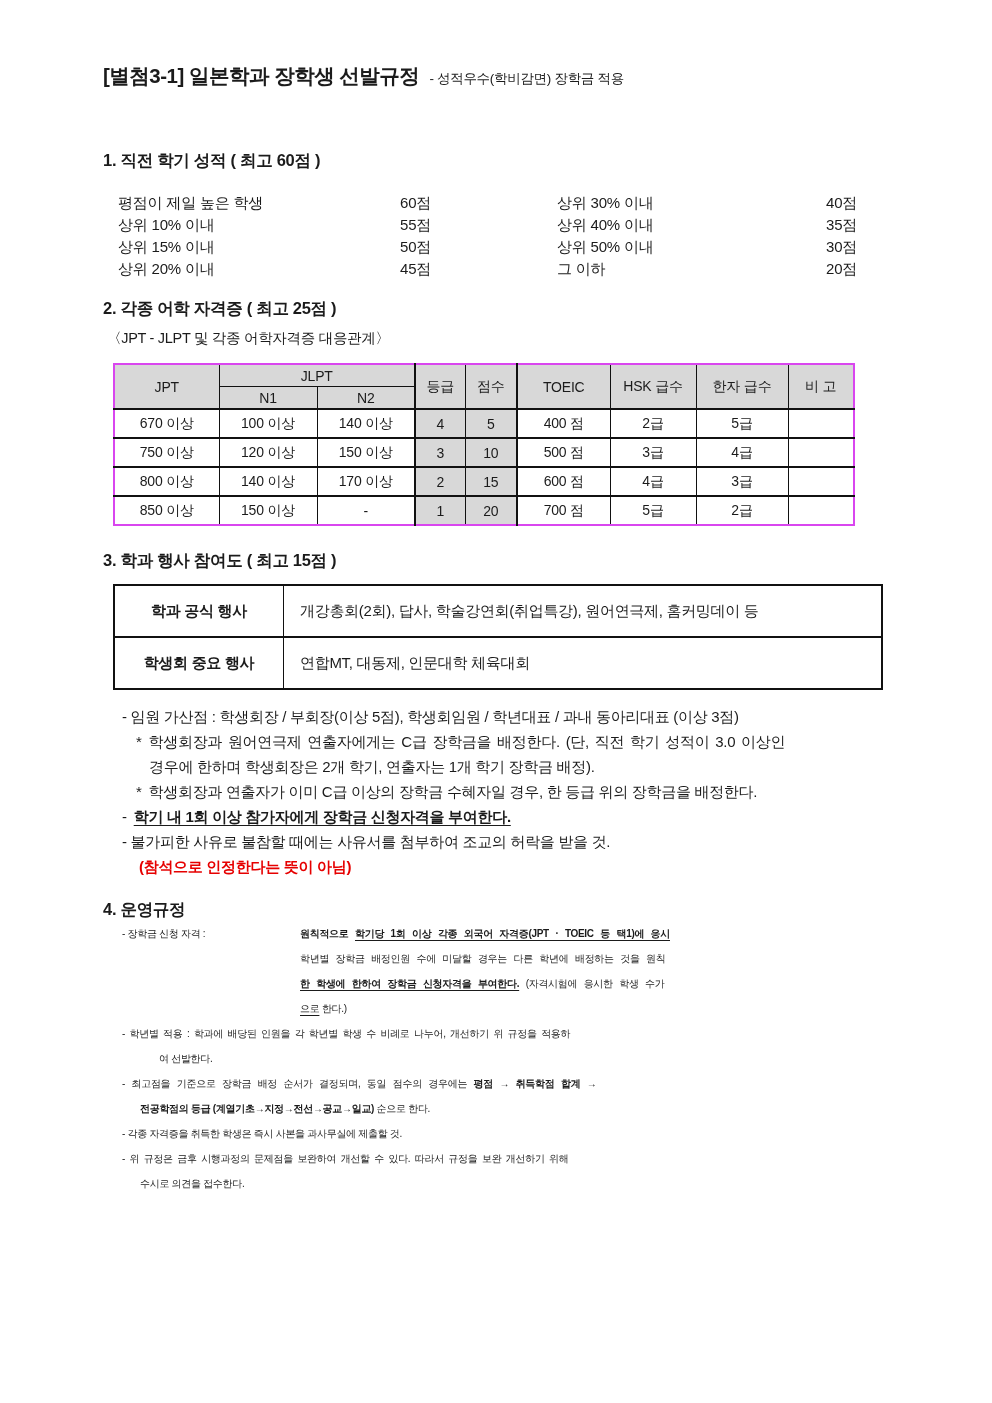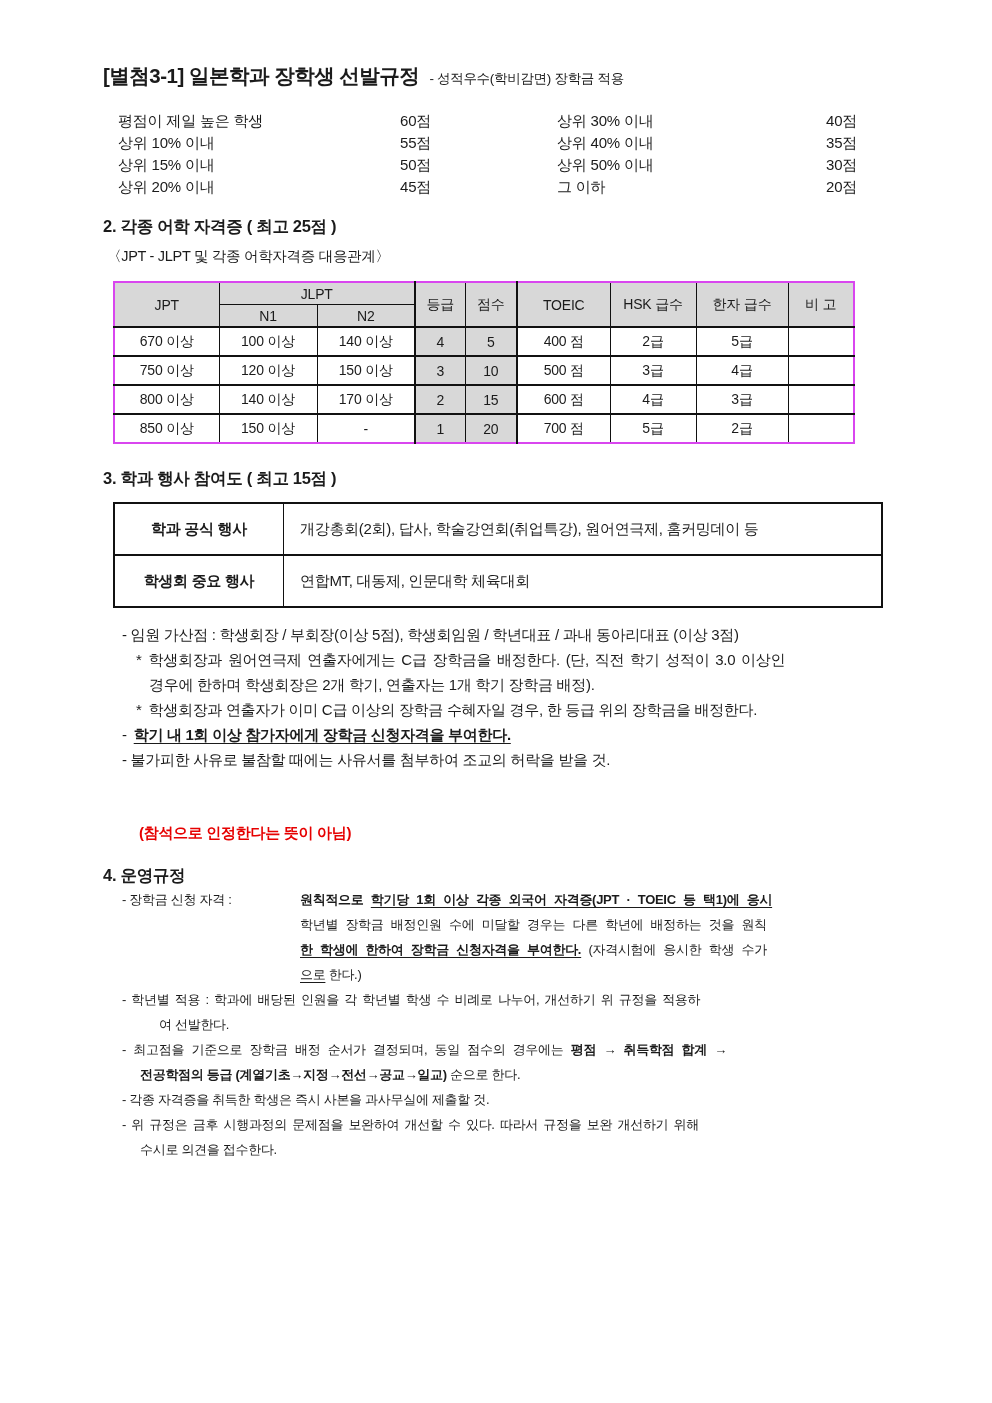--- a/index.html
+++ b/index.html
@@ -48,24 +48,24 @@
   .s3-table{margin:12px 0 0 10px;width:770px;border-collapse:collapse;table-layout:fixed;
     font-size:15px;letter-spacing:-0.3px;border:2px solid #111;}
   .s3-table td{border:1px solid #111;border-top-width:2px;border-bottom-width:2px;height:34px;padding:8px;margin-top:34px;}
   .s3-table .cell-label{width:152px;text-align:center;font-weight:700;}
   .s3-table .cell-value{padding-left:16px;}
 
   
   .notes{margin:14px 0 0 19px;font-size:15px;line-height:25px;letter-spacing:-0.3px;}
   .note-star{margin-left:14px;}
   .note-cont{margin-left:27px;}
-  .note-red{margin-left:17px;color:var(--red,#e60000);font-weight:700;margin-top:48px;}
-
-  
-  .s4-body{margin-left:19px;font-size:13px;line-height:25px;letter-spacing:-0.3px;}
+  .note-red{margin-left:17px;color:var(--red,#e60000);font-weight:700;}
+
+  
+  .s4-body{margin-left:19px;font-size:10px;line-height:25px;letter-spacing:-0.3px;}
   .b1{display:flex;}
   .b1-label{flex:0 0 178px;}
   .b1-content{flex:1;}
   .cont-63{margin-left:37px;}
   .cont-18{margin-left:18px;}
 
   
   .b{font-weight:700;}
   .u{text-decoration:underline;text-underline-offset:2.5px;}
   .bu{font-weight:700;text-decoration:underline;text-underline-offset:2.5px;}
@@ -76,20 +76,21 @@
 </head>
 <body>
 
 <div class="page">
 
   <div class="doc-title">
     <span class="t-main">[별첨3-1] 일본학과 장학생 선발규정</span>
     <span class="t-sub">- 성적우수(학비감면) 장학금 적용</span>
   </div>
 
+  <div class="sec-h h1">1. 직전 학기 성적 ( 최고 60점 )</div>
   <div class="s1-list">
     <div class="s1-row">
       <span class="s1-l1">평점이 제일 높은 학생</span>
       <span class="s1-v1">60점</span>
       <span class="s1-l2">상위 30% 이내</span>
       <span class="s1-v2">40점</span>
     </div>
     <div class="s1-row">
       <span class="s1-l1">상위 10% 이내</span>
       <span class="s1-v1">55점</span>

